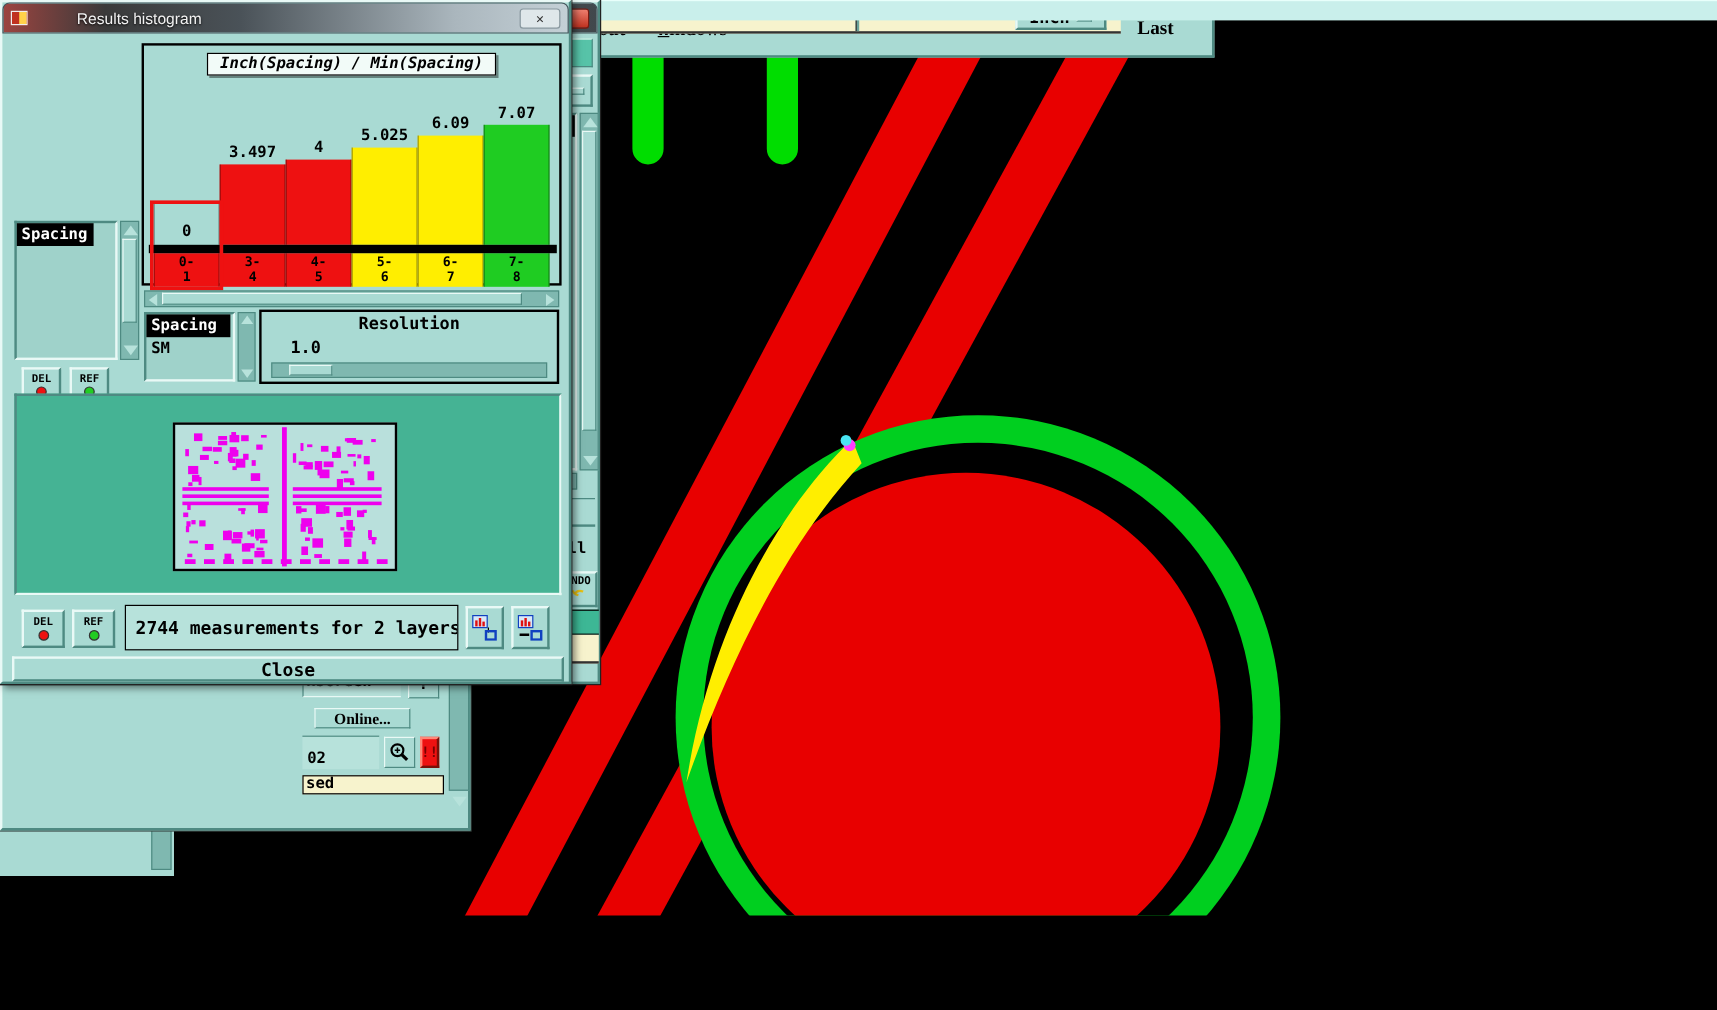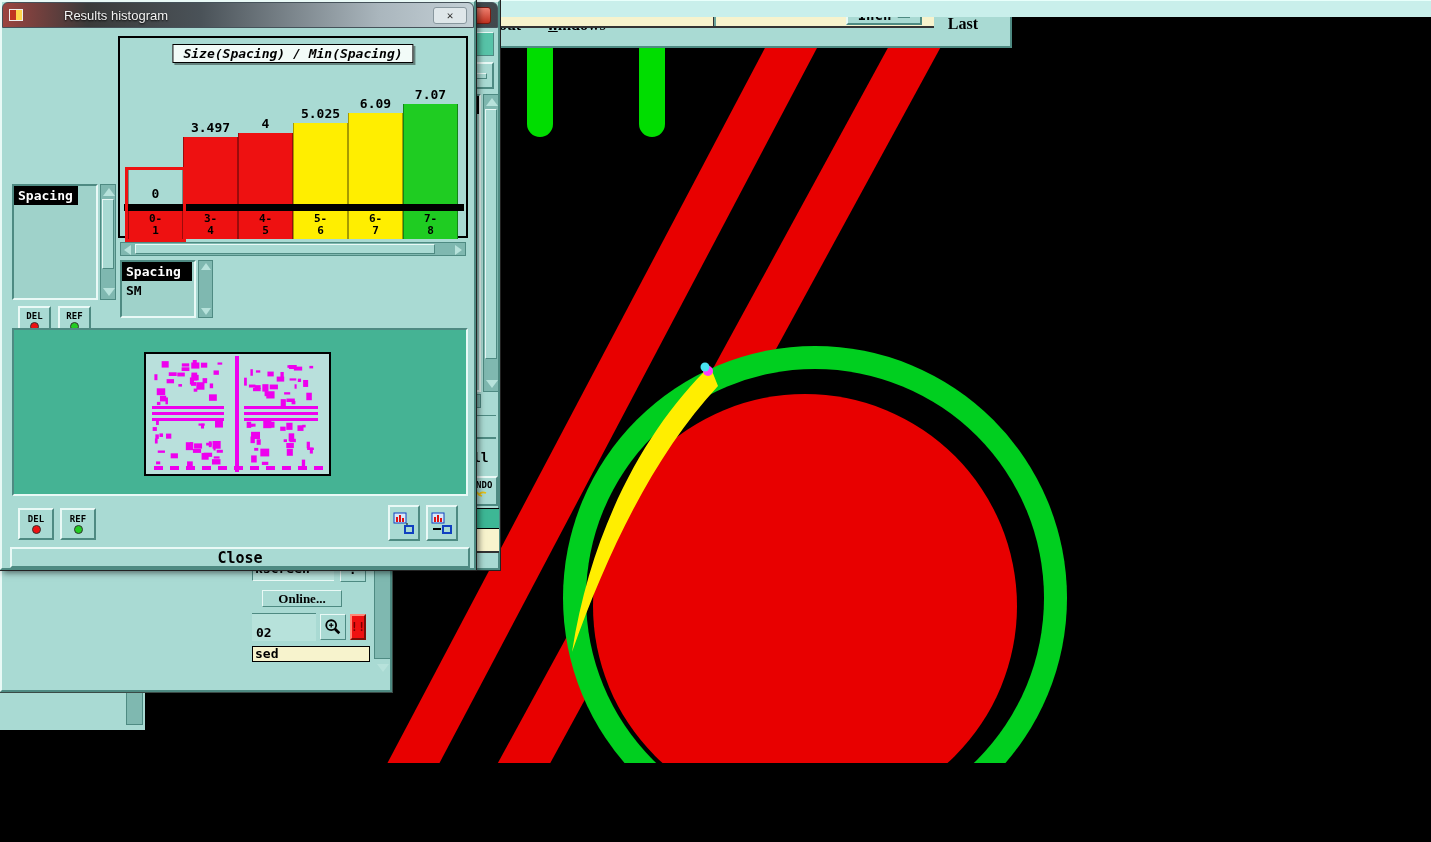--- a/index.html
+++ b/index.html
@@ -444,21 +444,21 @@
     <div class="abs raised dotbtn" style="left:16px;top:304px;width:33px;height:30px;">
       <span class="t">DEL</span>
         <span class="dot" style="background:#ee1111;"></span>
     </div>
     <div class="abs raised dotbtn" style="left:56px;top:304px;width:33px;height:30px;">
       <span class="t">REF</span>
         <span class="dot" style="background:#22cc22;"></span>
     </div>
     <div class="abs" id="chart-panel" style="left:116px;top:34px;width:350px;height:202px;border:2px solid #000;">
       <div style="position:absolute;left:50%;transform:translateX(-50%);top:6px;padding:1px 10px;background:#f2fbf8;border:1px solid #000;box-shadow:2px 2px 0 rgba(0,0,0,.4);font-weight:bold;font-style:italic;font-size:13px;white-space:nowrap;">
-        <span>Size(Spacing) / Min(Spacing)</span>
+        <span>Inch(Spacing) / Min(Spacing)</span>
       </div>
       <div id="bars">
           <div style="position: absolute; left: 8px; top: 132px; width: 55px; height: 34px; background: rgb(169, 218, 211); border-left: 1px solid rgba(0, 0, 0, 0.35); border-right: 1px solid rgba(0, 0, 0, 0.35);"></div>
           <div style="position: absolute; width: 55px; text-align: center; font-weight: bold; font-size: 13px; left: 8px; top: 148px;">0</div>
           <div style="position: absolute; left: 8px; top: 173px; width: 55px; height: 28px; background: rgb(238, 17, 17); border-left: 1px solid rgba(0, 0, 0, 0.35); border-right: 1px solid rgba(0, 0, 0, 0.35);">
             <div class="celltxt" style="top: 1px;">0-</div>
             <div class="celltxt" style="top: 13px;">1</div>
           </div>
           <div style="position: absolute; left: 63px; top: 99px; width: 55px; height: 67px; background: rgb(238, 17, 17); border-left: 1px solid rgba(0, 0, 0, 0.35); border-right: 1px solid rgba(0, 0, 0, 0.35);"></div>
           <div style="position: absolute; width: 55px; text-align: center; font-weight: bold; font-size: 13px; left: 63px; top: 82px;">3.497</div>
@@ -499,20 +499,27 @@
       <div class="sbthumb" style="left:14px;top:1px;width:300px;height:10px;"></div>
       <div class="tri" style="right:3px;top:2px;border-top:5px solid transparent;border-bottom:5px solid transparent;border-left:7px solid var(--bg2);"></div>
     </div>
     <div class="abs sunken" id="hist-sublist" style="left:118px;top:258px;width:76px;height:58px;">
         <div class="listrow sel" style="width: 70px;">Spacing</div>
         <div class="listrow">SM</div>
       </div>
     <div class="abs sb" style="left:196px;top:258px;width:15px;height:58px;">
       <div class="tri" style="left:2px;top:2px;border-left:5px solid transparent;border-right:5px solid transparent;border-bottom:7px solid var(--bg2);"></div>
       <div class="tri" style="left:2px;bottom:2px;border-left:5px solid transparent;border-right:5px solid transparent;border-top:7px solid var(--bg2);"></div>
+    </div>
+    <div class="abs" style="left:214px;top:256px;width:250px;height:62px;border:2px solid #000;">
+      <div class="mono" style="text-align:center;font-size:14px;margin-top:2px;">Resolution</div>
+      <div class="mono" style="position:absolute;left:24px;top:22px;font-size:14px;">1.0</div>
+      <div class="sb" style="position:absolute;left:8px;top:42px;width:230px;height:13px;">
+        <div class="sbthumb" style="left:14px;top:1px;width:36px;height:9px;"></div>
+      </div>
     </div>
     <div class="abs sunken" style="left:10px;top:326px;width:456px;height:168px;background:#45b394;">
       <div class="abs" style="left:130px;top:22px;width:187px;height:124px;background:#b9e0dc;border:2px solid #000;">
         <svg id="board-pattern" width="183" height="120">
             <rect x="89" y="2" width="4" height="116" fill="#ee00ee"></rect>
             <rect x="6" y="52" width="72" height="3" fill="#ee00ee"></rect>
             <rect x="98" y="52" width="74" height="3" fill="#ee00ee"></rect>
             <rect x="6" y="58" width="72" height="3" fill="#ee00ee"></rect>
             <rect x="98" y="58" width="74" height="3" fill="#ee00ee"></rect>
             <rect x="6" y="64" width="72" height="3" fill="#ee00ee"></rect>
@@ -636,20 +643,21 @@
       </div>
     </div>
     <div class="abs raised dotbtn" style="left:16px;top:506px;width:36px;height:32px;">
       <span class="t">DEL</span>
         <span class="dot" style="background:#ee1111;"></span>
     </div>
     <div class="abs raised dotbtn" style="left:58px;top:506px;width:36px;height:32px;">
       <span class="t">REF</span>
         <span class="dot" style="background:#22cc22;"></span>
     </div>
+    <div class="abs mono" style="left:102px;top:502px;width:278px;height:38px;border:1px solid #000;background:var(--bg2);font-size:15px;line-height:36px;padding-left:8px;">2744 measurements for 2 layers</div>
     <div class="abs raised" style="left:386px;top:503px;width:32px;height:36px;display:flex;align-items:center;justify-content:center;">
       <svg width="22" height="22" viewBox="0 0 22 22">
           <rect x="1" y="1" width="12" height="10" fill="#d8e8f8" stroke="#1040c0"></rect>
           <rect x="3" y="5" width="2" height="5" fill="#e01010"></rect>
           <rect x="6" y="3" width="2" height="7" fill="#e01010"></rect>
           <rect x="9" y="6" width="2" height="4" fill="#e01010"></rect>
           <path d="M14 11 L14 15" stroke="#000"></path>
           <rect x="12" y="14" width="8" height="7" fill="none" stroke="#1040c0" stroke-width="2"></rect>
         </svg>
     </div>

